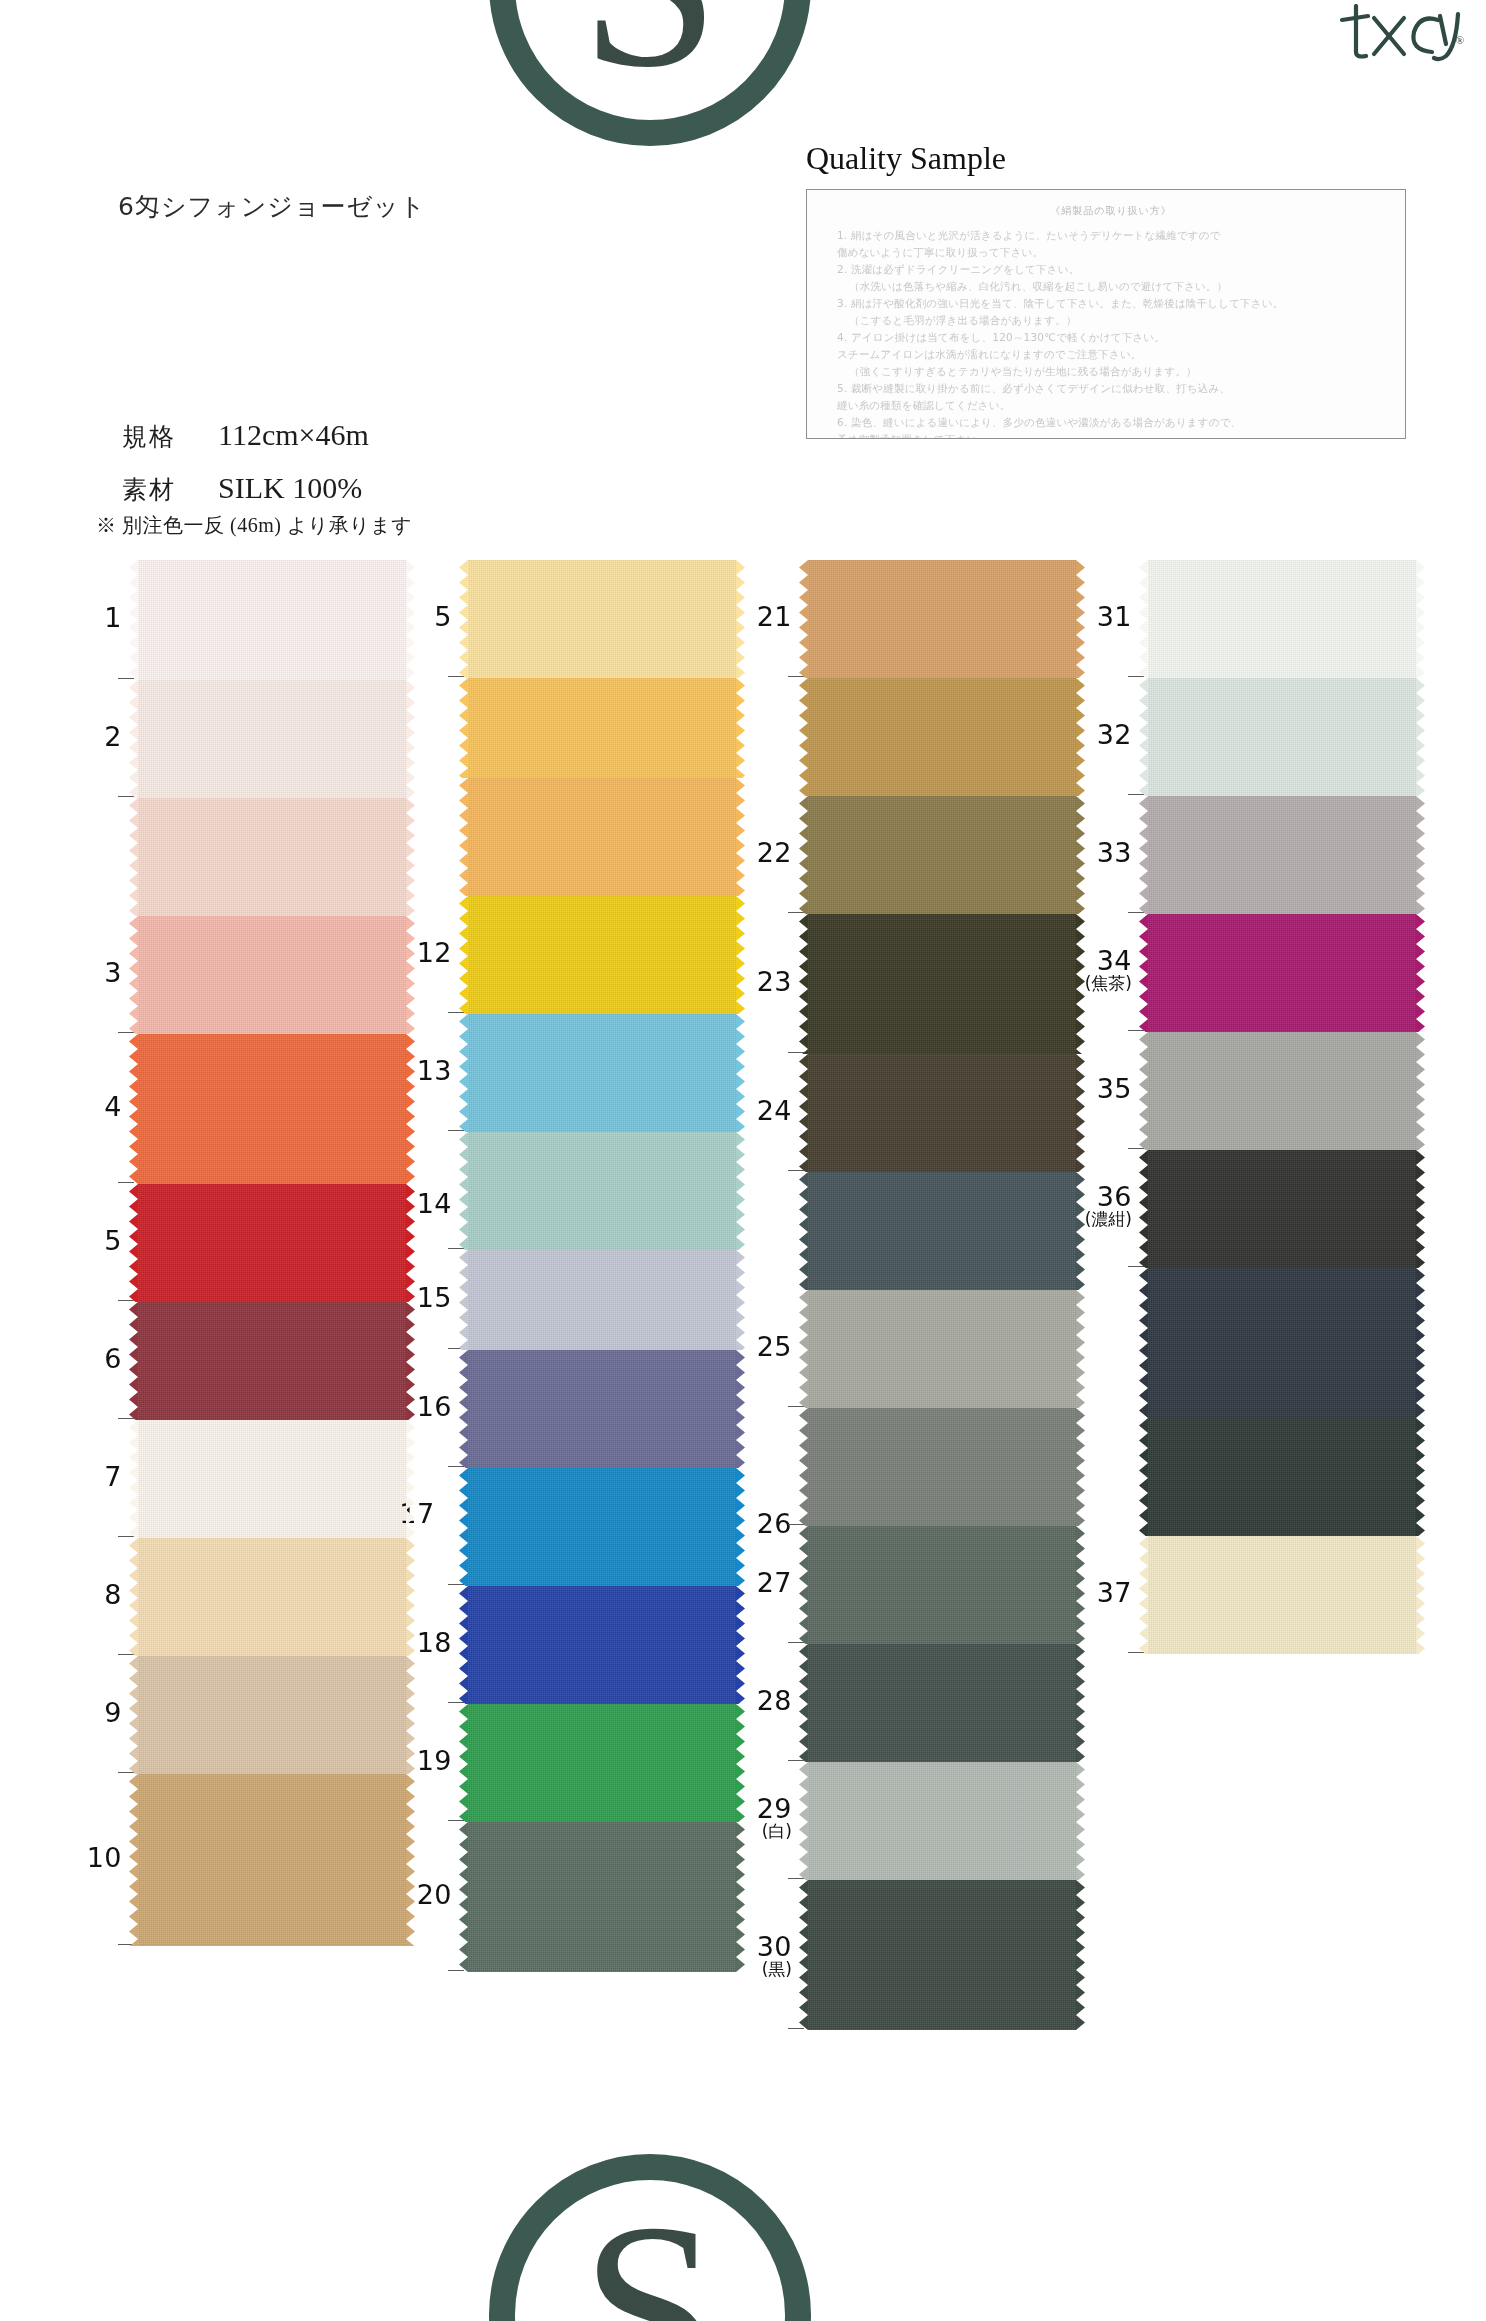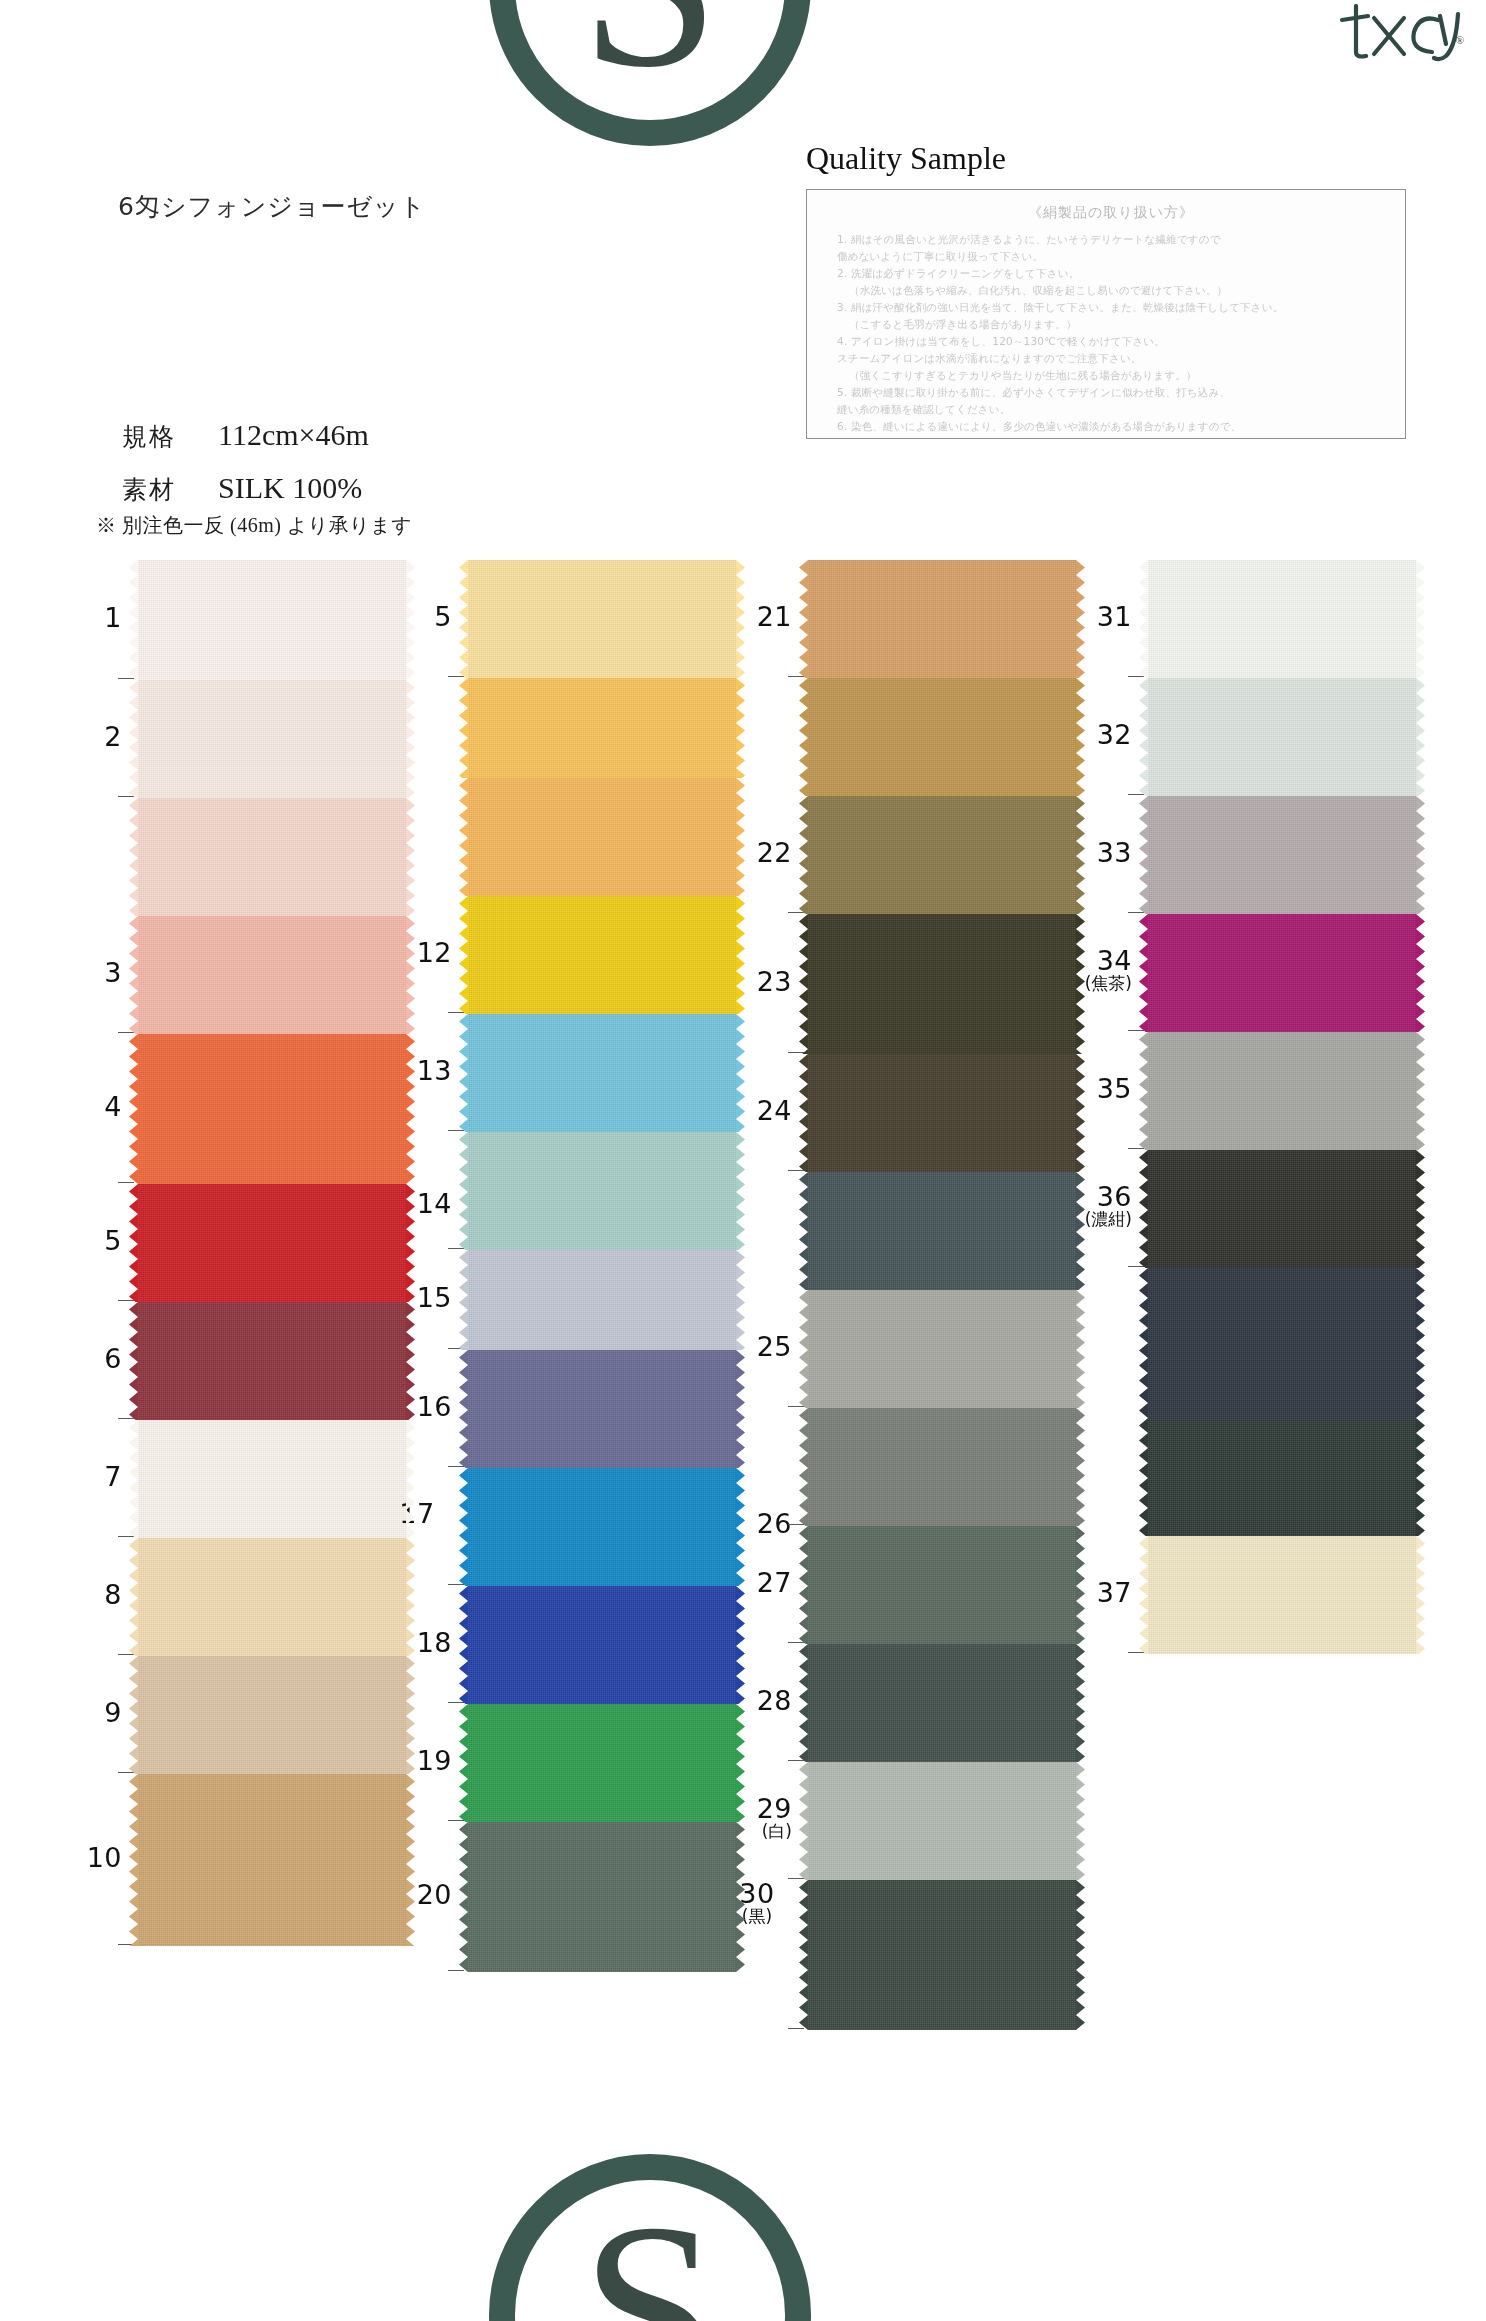--- a/index.html
+++ b/index.html
@@ -93,21 +93,21 @@
     width: 600px;
     height: 250px;
     border: 1px solid #8f8f8f;
     background: #fdfdfd;
     position: relative;
     overflow: hidden;
     padding: 14px 20px 0 30px;
   }
   .care-title {
     text-align: center;
-    font-size: 14px;
+    font-size: 10px;
     font-family: "DejaVu Sans", sans-serif;
     color: #b9b9b9;
     letter-spacing: 1px;
     margin-bottom: 9px;
   }
   .care-line {
     font-size: 10.5px;
     font-family: "DejaVu Sans", sans-serif;
     color: #c6c6c6;
     line-height: 1.62;
@@ -578,21 +578,21 @@
         <div class="num-label" style="top: 1235px;"><span class="num-main">29</span><span class="num-sub">(白)</span></div>
         <div class="tick" style="top: 1318px;"></div>
         <div class="swatch" style="background-color: rgb(62, 74, 68); background-image: repeating-linear-gradient(0deg, rgba(255, 255, 255, 0.055) 0px, rgba(255, 255, 255, 0.055) 1px, rgba(0, 0, 0, 0.043) 1px, rgba(0, 0, 0, 0.043) 2px), repeating-linear-gradient(90deg, rgba(255, 255, 255, 0.05) 0px, rgba(255, 255, 255, 0.05) 1px, rgba(0, 0, 0, 0.04) 1px, rgba(0, 0, 0, 0.04) 2px); height: 150px;">
           <div class="zig-left"><svg width="9" height="150" viewBox="0 0 9 150" preserveAspectRatio="none">
               <polygon points="9,0 0,7.5 9,15 0,22.5 9,30 0,37.5 9,45 0,52.5 9,60 0,67.5 9,75 0,82.5 9,90 0,97.5 9,105 0,112.5 9,120 0,127.5 9,135 0,142.5 9,150 0,157.5 9,165 9,150" fill="#3e4a44"></polygon>
             </svg></div>
           <div class="zig-right"><svg width="9" height="150" viewBox="0 0 9 150" preserveAspectRatio="none">
               <polygon points="0,0 9,7.5 0,15 9,22.5 0,30 9,37.5 0,45 9,52.5 0,60 9,67.5 0,75 9,82.5 0,90 9,97.5 0,105 9,112.5 0,120 9,127.5 0,135 9,142.5 0,150 9,157.5 0,165 0,150" fill="#3e4a44"></polygon>
             </svg></div>
         </div>
-        <div class="num-label" style="top: 1320px; text-align: center;"><span class="num-main">30</span><span class="num-sub">(黒)</span></div>
+        <div class="num-label" style="top: 1373px;"><span class="num-main">30</span><span class="num-sub">(黒)</span></div>
         <div class="tick" style="top: 1468px;"></div>
       </div>
   </div>
   <div class="column col-4">
     <div class="swatch-stack" id="stack-4">
         <div class="swatch" style="background-color: rgb(245, 247, 242); background-image: repeating-linear-gradient(0deg, rgba(255, 255, 255, 0.055) 0px, rgba(255, 255, 255, 0.055) 1px, rgba(0, 0, 0, 0.043) 1px, rgba(0, 0, 0, 0.043) 2px), repeating-linear-gradient(90deg, rgba(255, 255, 255, 0.05) 0px, rgba(255, 255, 255, 0.05) 1px, rgba(0, 0, 0, 0.04) 1px, rgba(0, 0, 0, 0.04) 2px); height: 118px;">
           <div class="zig-left"><svg width="9" height="118" viewBox="0 0 9 118" preserveAspectRatio="none">
               <polygon points="9,0 0,7.5 9,15 0,22.5 9,30 0,37.5 9,45 0,52.5 9,60 0,67.5 9,75 0,82.5 9,90 0,97.5 9,105 0,112.5 9,120 0,127.5 9,135 9,118" fill="#f5f7f2"></polygon>
             </svg></div>
           <div class="zig-right"><svg width="9" height="118" viewBox="0 0 9 118" preserveAspectRatio="none">

